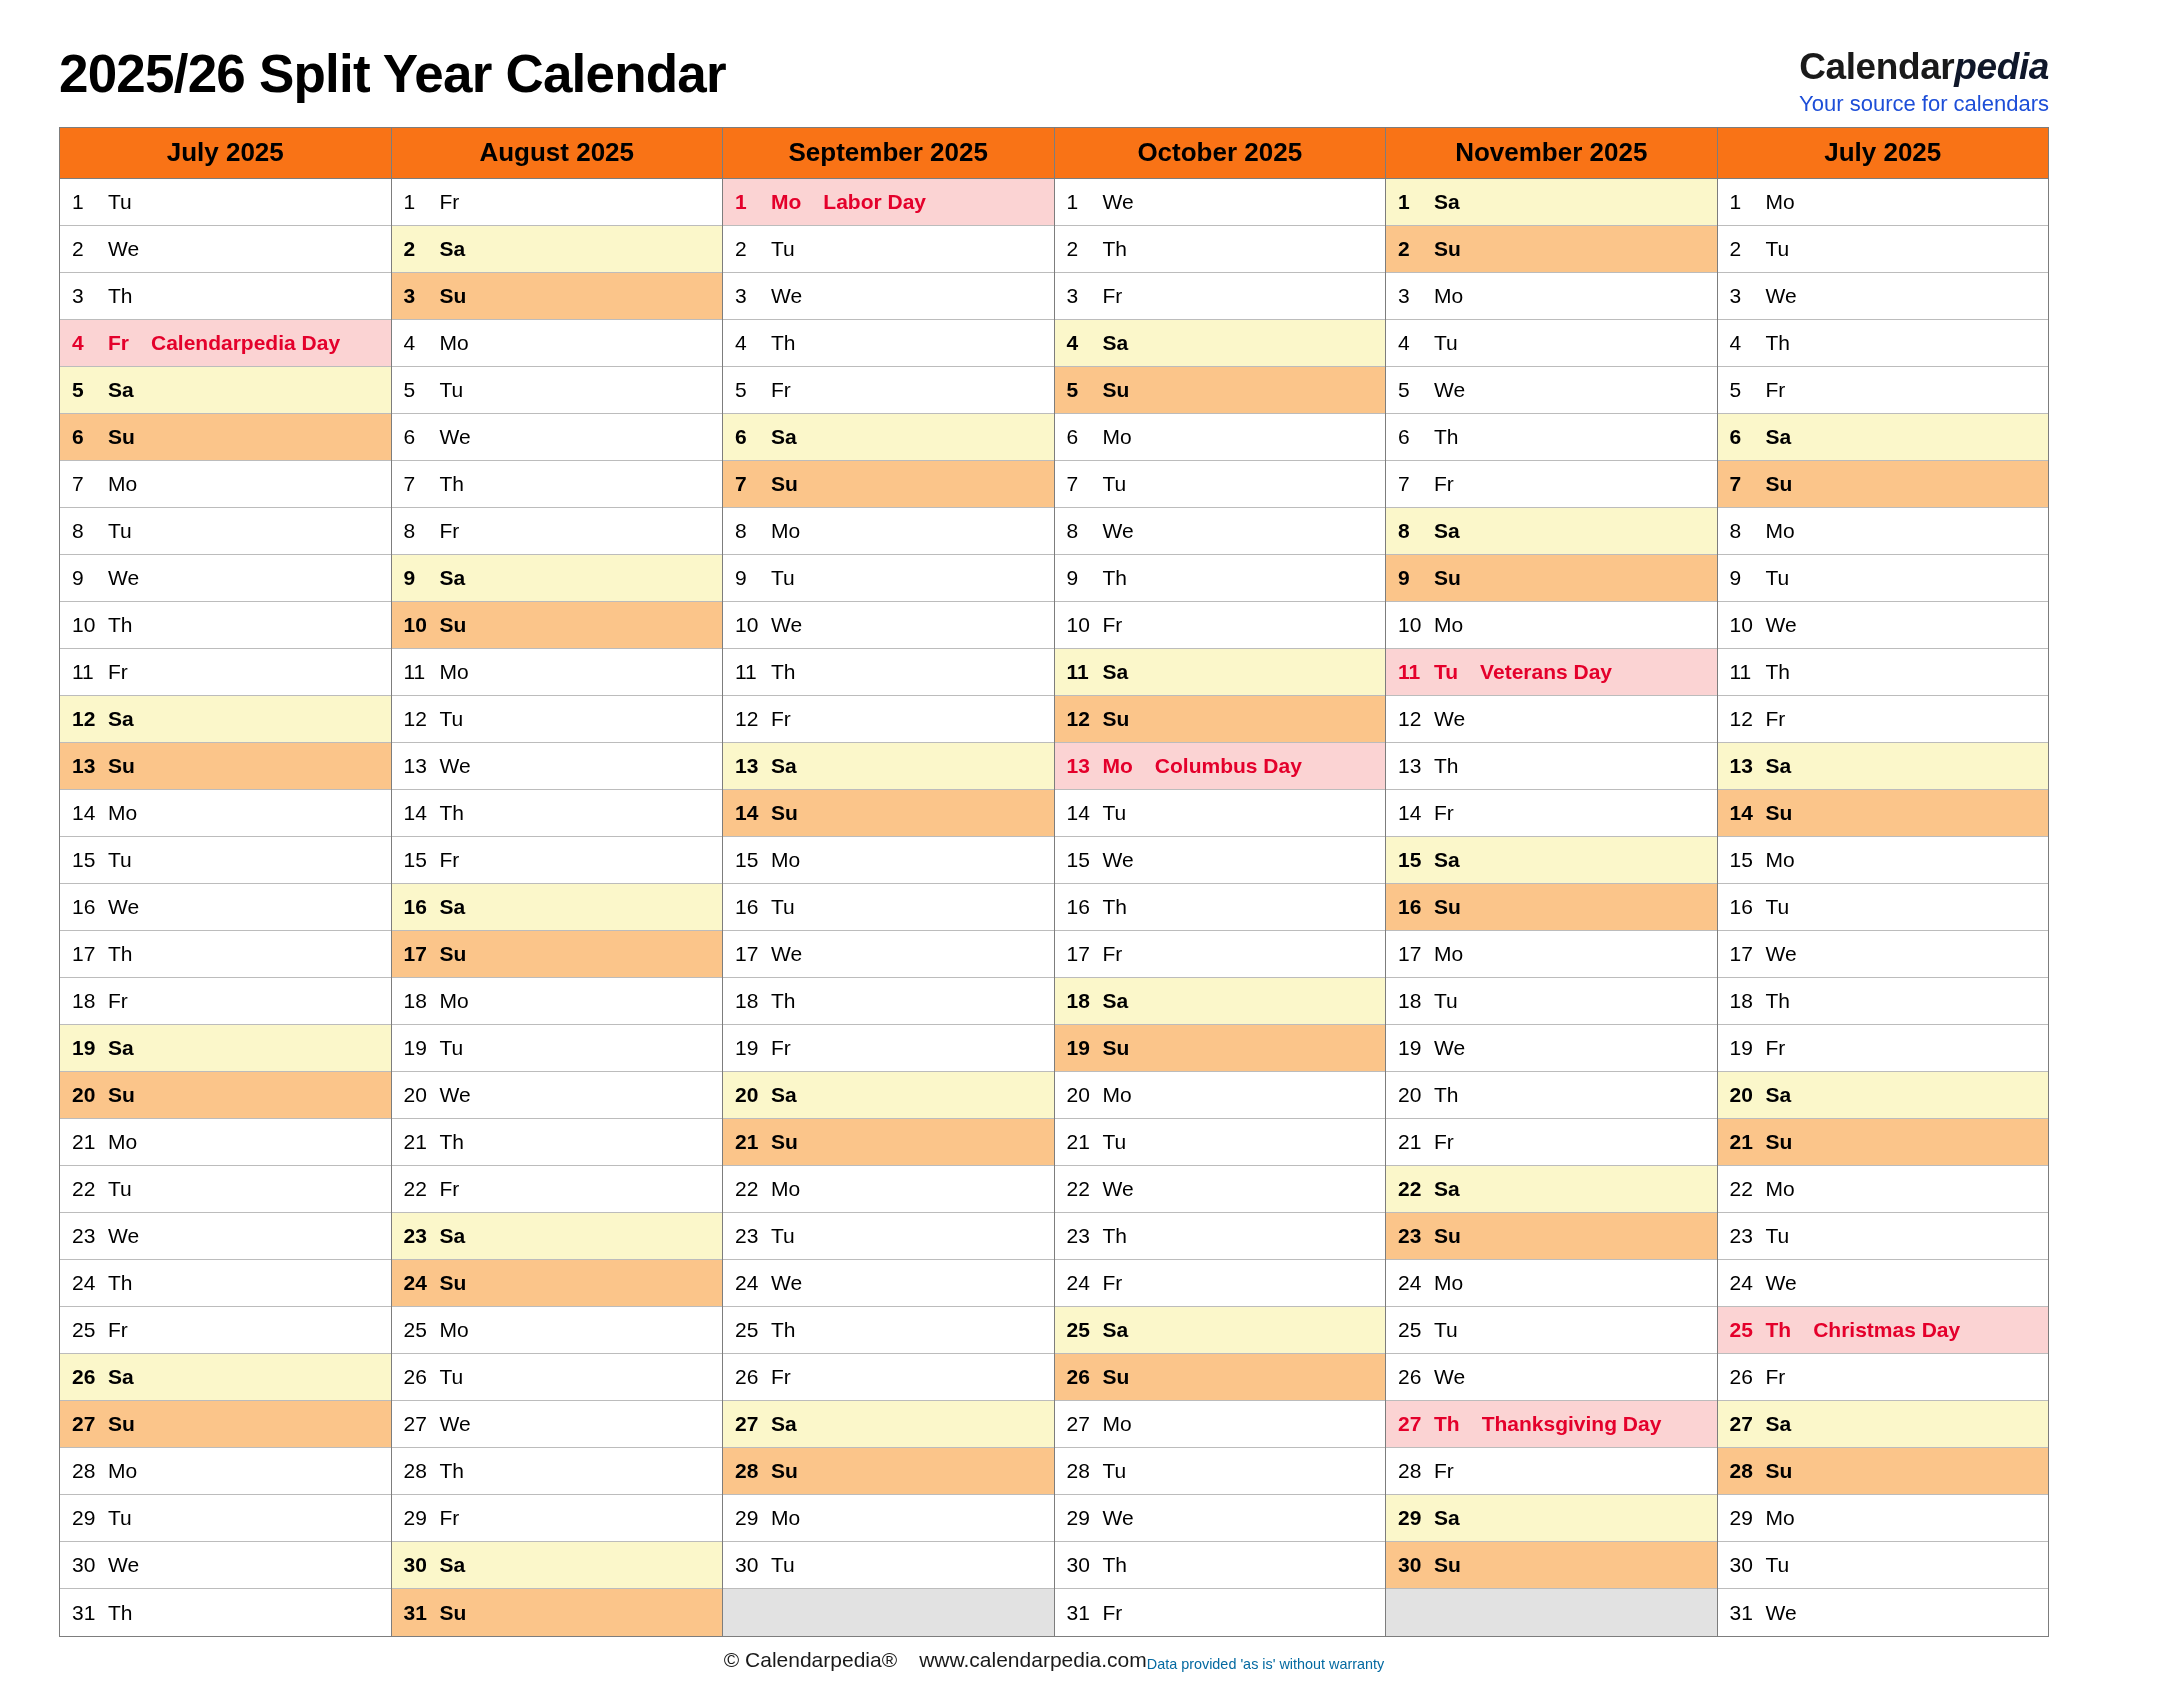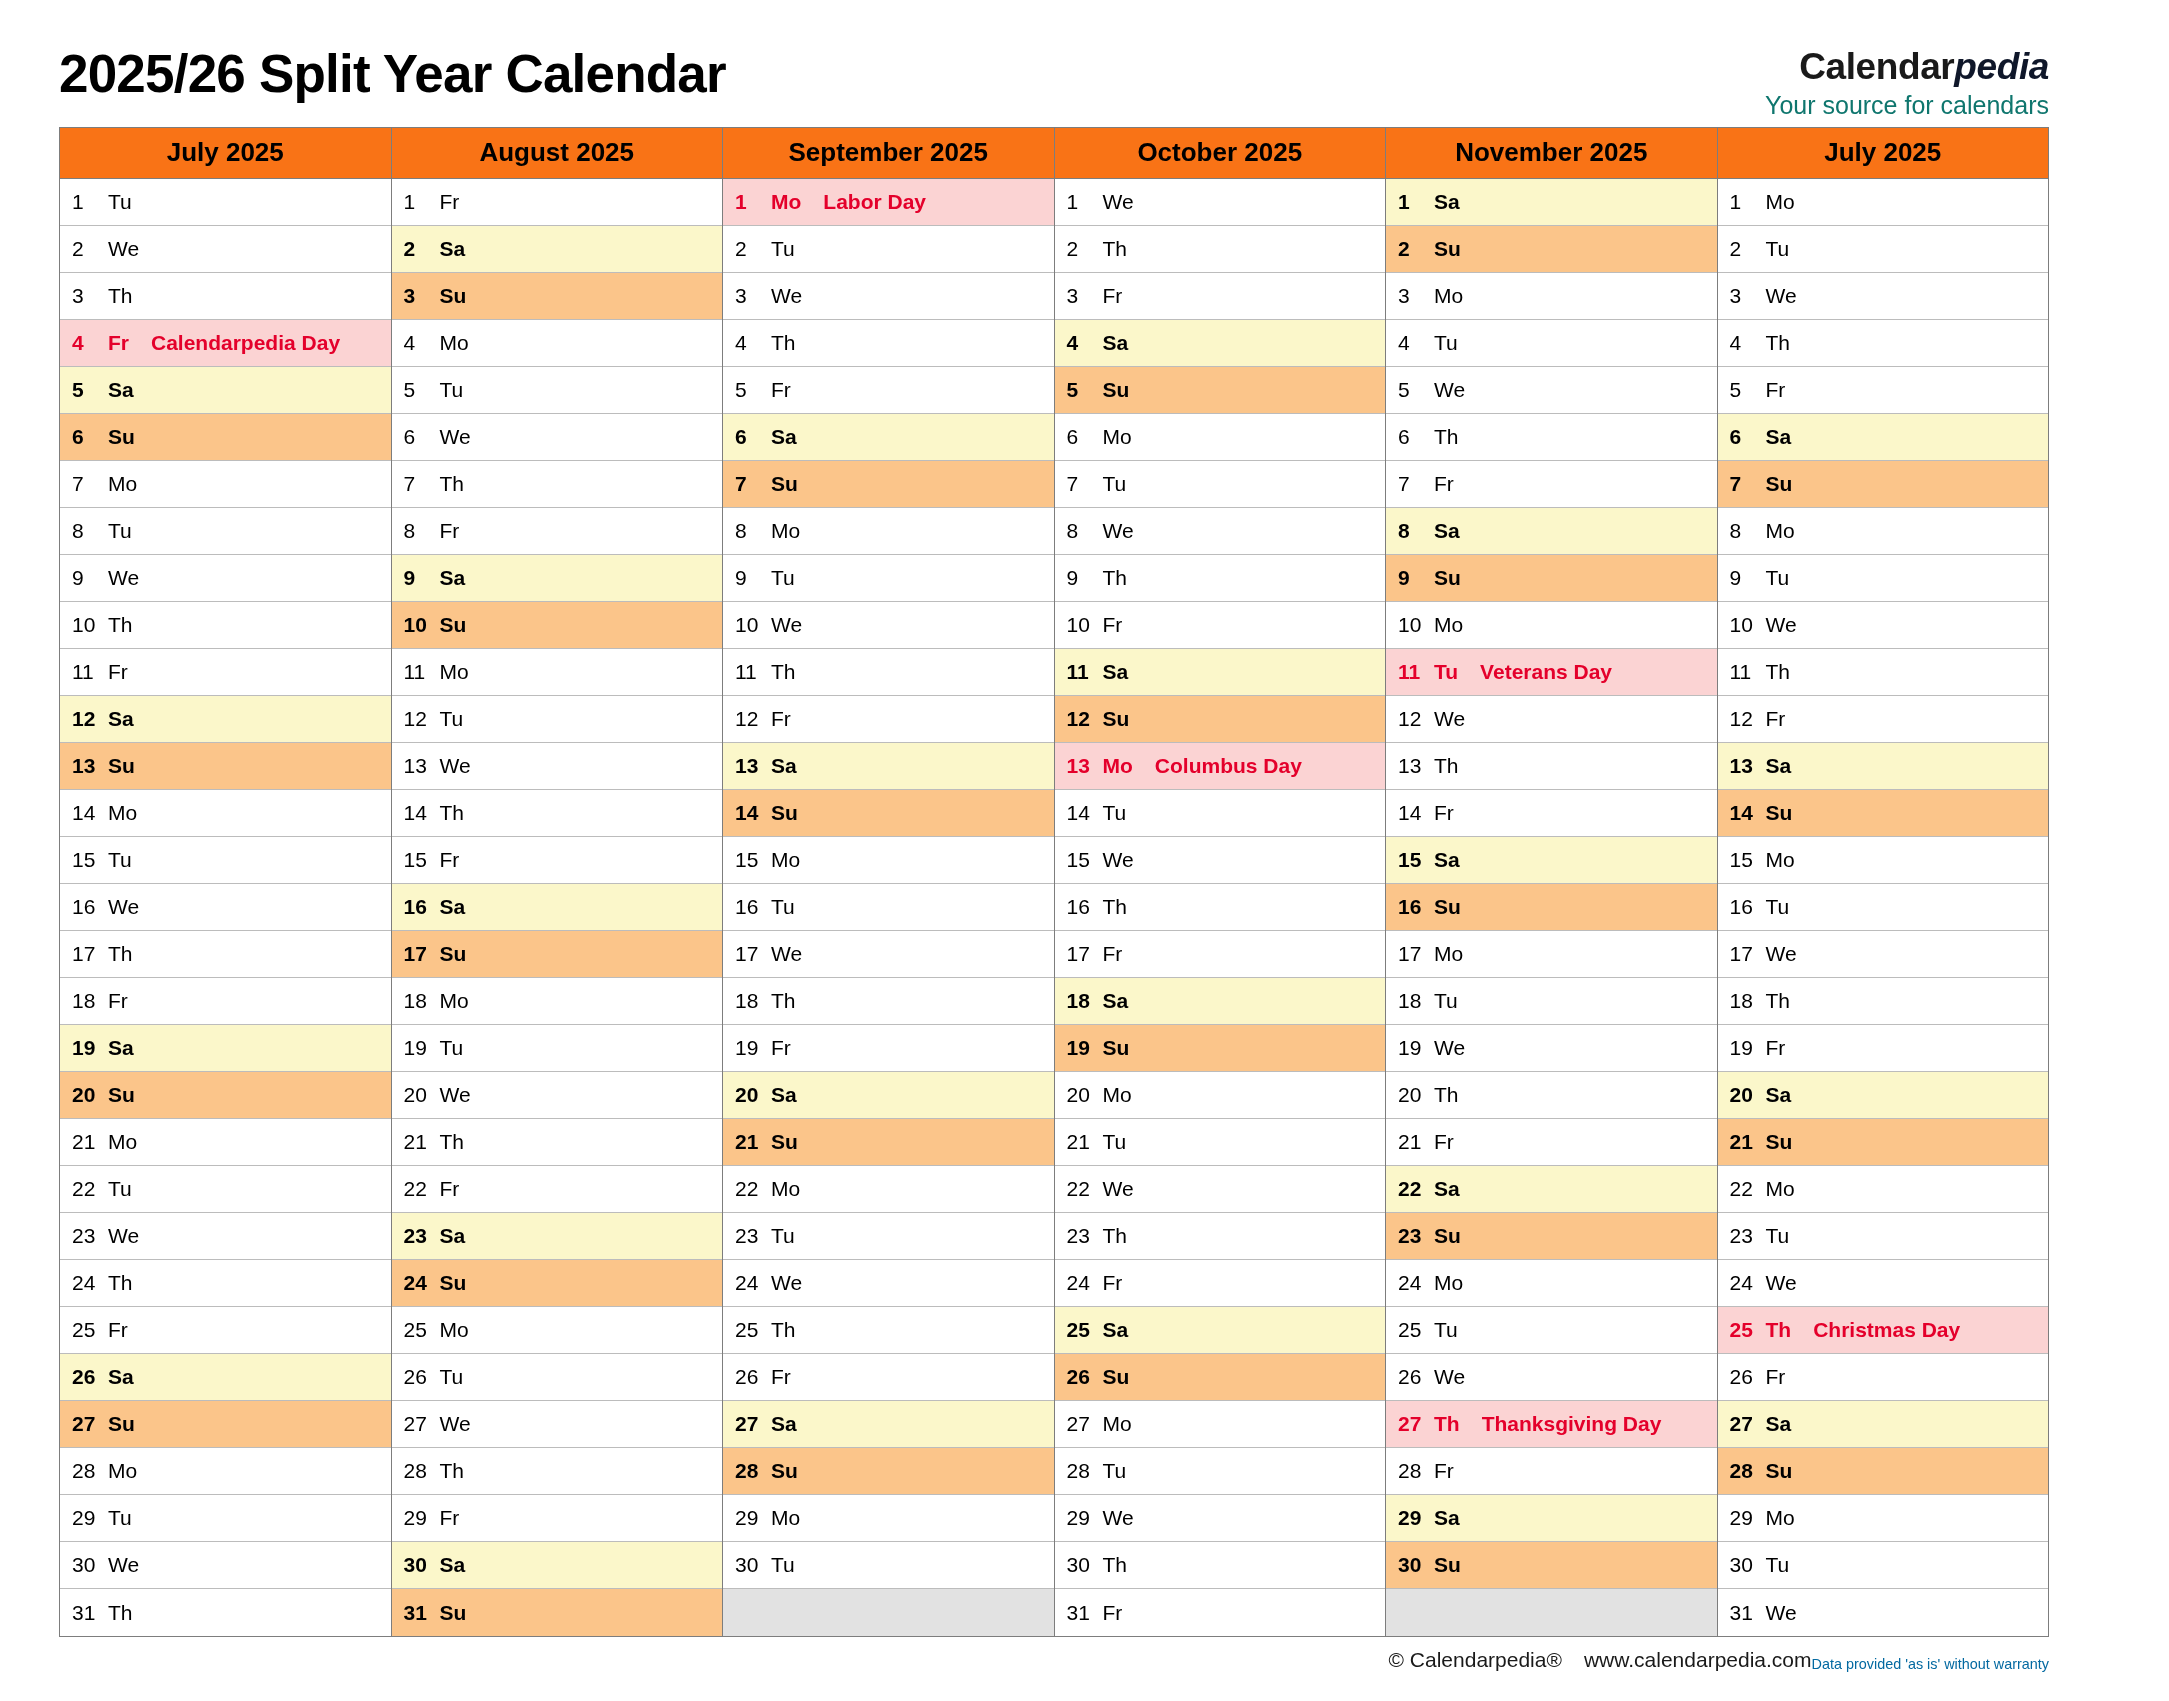--- a/index.html
+++ b/index.html
@@ -41,22 +41,22 @@
   }
   .brand-name {
     font-size: 37px;
     font-weight: bold;
     letter-spacing: -0.4px;
     white-space: nowrap;
   }
   .brand-name .part1 { color: #1a1a1a; margin-left: 37px; }
   .brand-name .part2 { color: #0f172a; font-style: italic; }
   .brand-tag {
-    font-size: 25px;
-    color: #0f766e;
+    font-size: 22px;
+    color: #1d4ed8;
     margin-top: 3.4px;
     white-space: nowrap;
   }
   
   .calendar {
     display: flex;
     border: 1.7px solid #7d7d7d;
     box-sizing: border-box;
   }
   .month-col {
@@ -114,21 +114,21 @@
     font-weight: bold;
     color: #e4002b;
   }
   .d-empty {
     background: #e2e2e2;
   }
   
   .footer {
     display: flex;
     align-items: flex-end;
-    justify-content: flex-end;
+    justify-content: center;
     padding-top: 10.2px;
   }
   .copyright {
     font-size: 21px;
     color: #1a1a1a;
     white-space: nowrap;
   }
   .copyright .sep { display: inline-block; width: 22px; }
   .disclaimer {
     font-size: 14.4px;

